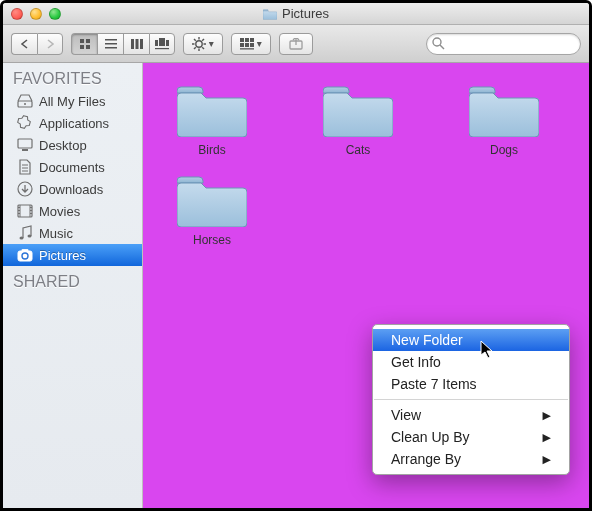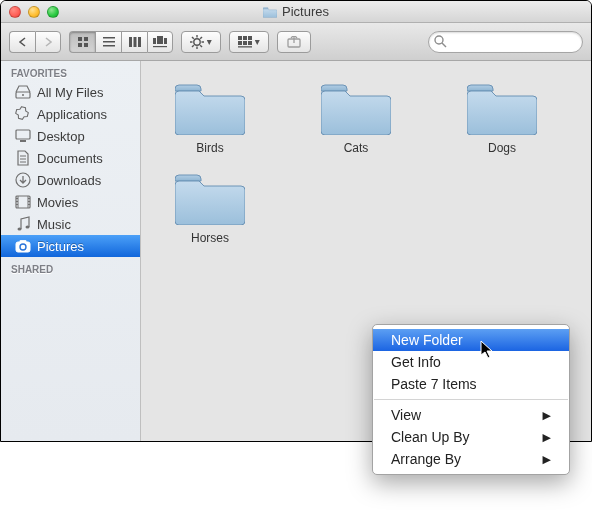--- a/index.html
+++ b/index.html
@@ -1,18 +1,18 @@
 <!DOCTYPE html>
 <html><head>
 <meta charset="utf-8">
 <style>
 * { margin: 0; padding: 0; box-sizing: border-box; font-family: "Lucida Grande", "Helvetica Neue", sans-serif; }
 body { width: 592px; height: 511px; background: #fff; position: relative; }
 
-.window { width: 592px; height: 442px; border: 1px solid #000000; border-radius: 6px 6px 0 0; overflow: hidden; background: #fff; display: flex; flex-direction: column; }
+.window { width: 592px; height: 511px; border: 3px solid #000000; border-radius: 6px 6px 0 0; overflow: hidden; background: #fff; display: flex; flex-direction: column; }
 
 .titlebar { height: 22px; background: linear-gradient(#ededed,#d5d5d5); border-bottom: 1px solid #b0b0b0; display: flex; align-items: center; position: relative; }
 .traffic { display: flex; gap: 7px; padding-left: 8px; }
 .traffic span { width: 12px; height: 12px; border-radius: 50%; border: 0.5px solid rgba(0,0,0,.2); }
 .tclose { background: radial-gradient(circle at 35% 30%, #ff8b82, #ff5f57 60%, #e03d36); }
 .tmin { background: radial-gradient(circle at 35% 30%, #ffe090, #ffbd2e 60%, #dea123); }
 .tmax { background: radial-gradient(circle at 35% 30%, #90e590, #28c940 60%, #1ea830); }
 .title { position: absolute; left: 0; right: 0; text-align: center; font-size: 13px; color: #3b3b3b; pointer-events: none; display: flex; justify-content: center; align-items: center; gap: 5px; }
 
 .toolbar { height: 38px; background: linear-gradient(#e9e9e9,#cfcfcf); border-bottom: 1px solid #a7a7a7; display: flex; align-items: center; padding: 0 8px; gap: 8px; }
@@ -23,27 +23,27 @@
 .tbtn-group .tbtn:last-child { border-radius: 0 4px 4px 0; border-right-width: 1px; }
 .tbtn.active { background: linear-gradient(#bdbdbd,#d3d3d3); box-shadow: inset 0 1px 2px rgba(0,0,0,.3); }
 .search { flex: 1; max-width: 155px; margin-left: auto; height: 22px; display: flex; align-items: center; }
 .search-in { width: 100%; height: 22px; border-radius: 11px; border: 1px solid #a5a5a5; padding: 0 8px 0 24px; font-size: 12px; background: #fff; box-shadow: inset 0 1px 2px rgba(0,0,0,.15); }
 .search-wrap { position: relative; width: 100%; }
 .search-ico { position: absolute; left: 6px; top: 4px; color: #8d8d8d; }
 
 .body { flex: 1; display: flex; min-height: 0; }
 
 .sidebar { width: 140px; background: linear-gradient(#ecf0f4,#e6eaef); border-right: 1px solid #bfbfbf; overflow: auto; }
-.sb-head { font-size: 10px; color: #7d7f86; font-weight: bold; padding: 7px 10px 2px; text-shadow: 0 1px 0 #fff; }
+.sb-head { font-size: 16px; color: #7d7f86; font-weight: normal; padding: 7px 10px 2px; text-shadow: 0 1px 0 #fff; }
 .sb-item { display: flex; align-items: center; gap: 6px; padding: 3px 24px 3px 14px; font-size: 13px; color: #3c3c3c; }
 .sb-item.selected { background: linear-gradient(#4ba0f8,#1166db); color: #fff; text-shadow: 0 -1px 0 rgba(0,0,0,.3); }
 .sb-item.selected svg { stroke: #fff; fill: #fff; }
 .sb-ico { width: 16px; height: 16px; display: flex; align-items: center; justify-content: center; color: #707070; }
 
-.content { flex: 1; background: #e5e5e5; position: relative; padding: 18px 24px; }
+.content { flex: 1; background: #d946ef; position: relative; padding: 18px 24px; }
 .grid { display: flex; flex-wrap: wrap; gap: 2px 56px; align-content: flex-start; }
 .item { width: 90px; text-align: center; margin-bottom: 12px; }
 .folder-ico { width: 70px; height: 56px; margin: 0 auto 6px; }
 .item-lbl { font-size: 12px; color: #333; }
 
 .ctx { position: absolute; left: 372px; top: 324px; width: 198px; background: #fff; border: 1px solid #a3a3a3; border-radius: 5px; box-shadow: 0 8px 24px rgba(0,0,0,.35); padding: 4px 0; font-size: 14px; }
 .ctx-item { padding: 3px 18px; color: #222; display: flex; align-items: center; justify-content: space-between; }
 .ctx-item.hl { background: linear-gradient(#5c9ff3,#1b64e2); color: #fff; }
 .ctx-sep { height: 1px; background: #d4d4d4; margin: 4px 1px; }
 .ctx-sub { font-size: 11px; color: #222; }

